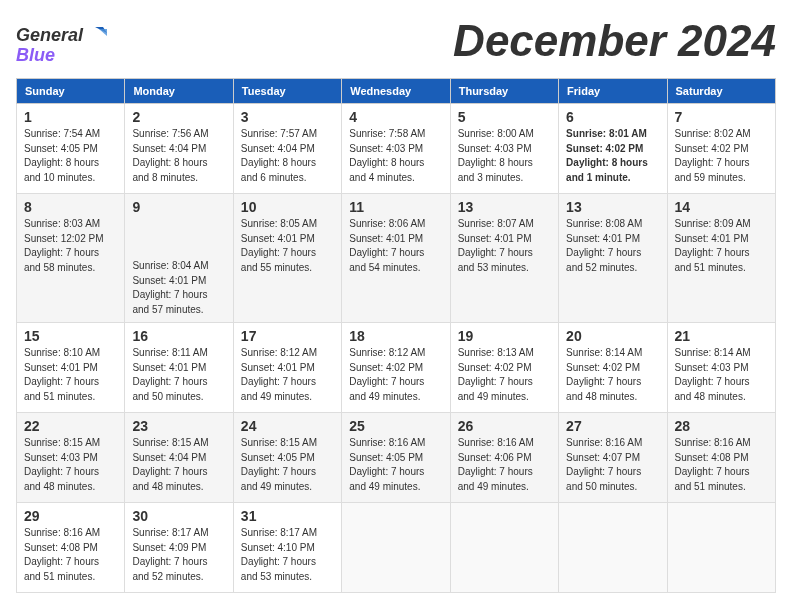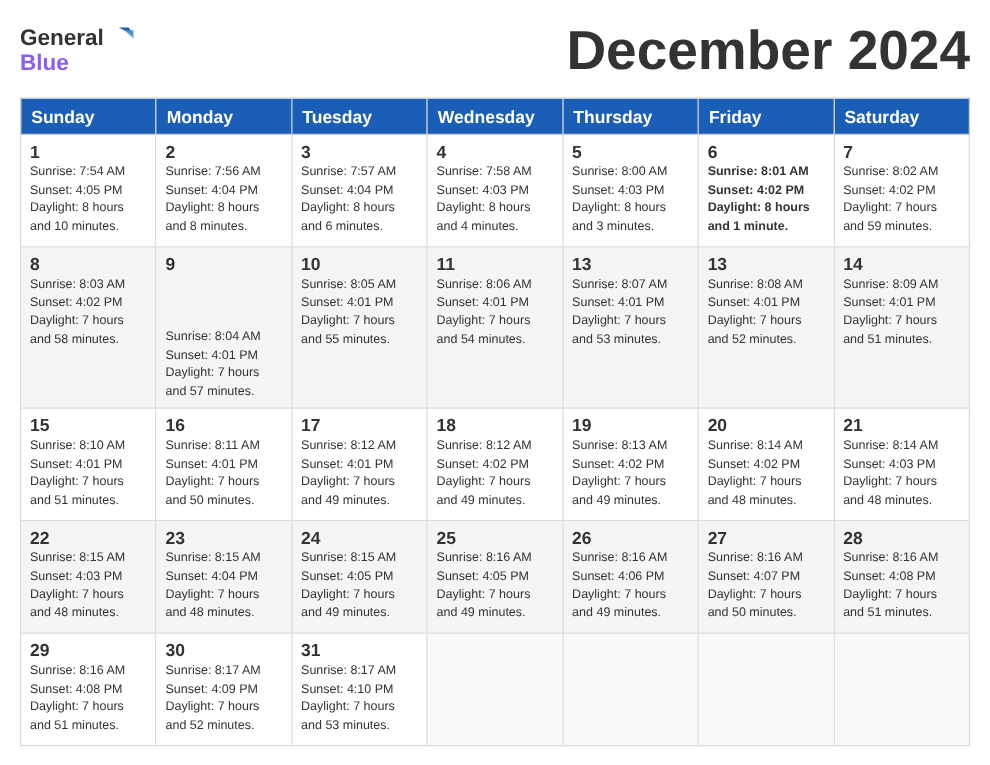--- a/index.html
+++ b/index.html
@@ -6,22 +6,23 @@
     body {
       font-family: Arial, sans-serif;
       background: #fff;
       width: 792px;
       min-height: 612px;
       padding: 16px;
     }
     .header {
       display: flex;
       justify-content: space-between;
-      align-items: center;
+      align-items: flex-end;
       margin-bottom: 12px;
+      font-style: italic;
     }
     .logo {
       display: flex;
       align-items: center;
       gap: 4px;
     }
     .title-block {
       text-align: right;
     }
     .month-title {
@@ -36,21 +37,21 @@
     .calendar-table {
       width: 100%;
       border-collapse: collapse;
       table-layout: fixed;
     }
     .calendar-table th {
       background-color: #1a5eb8;
       color: #fff;
       text-align: left;
       padding: 6px 8px;
-      font-size: 14px;
+      font-size: 11px;
       font-weight: bold;
       border: 1px solid #ccc;
     }
     .calendar-table td {
       vertical-align: top;
       padding: 5px 7px;
       font-size: 10.5px;
       color: #333;
       border: 1px solid #ddd;
       height: 90px;
@@ -157,21 +158,21 @@
           <div class="day-info" style="white-space: pre-line;">Sunrise: 8:02 AM
 Sunset: 4:02 PM
 Daylight: 7 hours
 and 59 minutes.</div>
         </td>
       </tr>
       <tr>
         <td>
           <span class="day-number">8</span>
           <div class="day-info" style="white-space: pre-line;">Sunrise: 8:03 AM
-Sunset: 4:02 PM
+Sunset: 12:02 PM
 Daylight: 7 hours
 and 58 minutes.</div>
         </td>
         <td>
           <span class="day-number">9</span>
           <div class="day-info" style="white-space: pre-line; margin-top: 44px;">Sunrise: 8:04 AM
 Sunset: 4:01 PM
 Daylight: 7 hours
 and 57 minutes.</div>
         </td>

